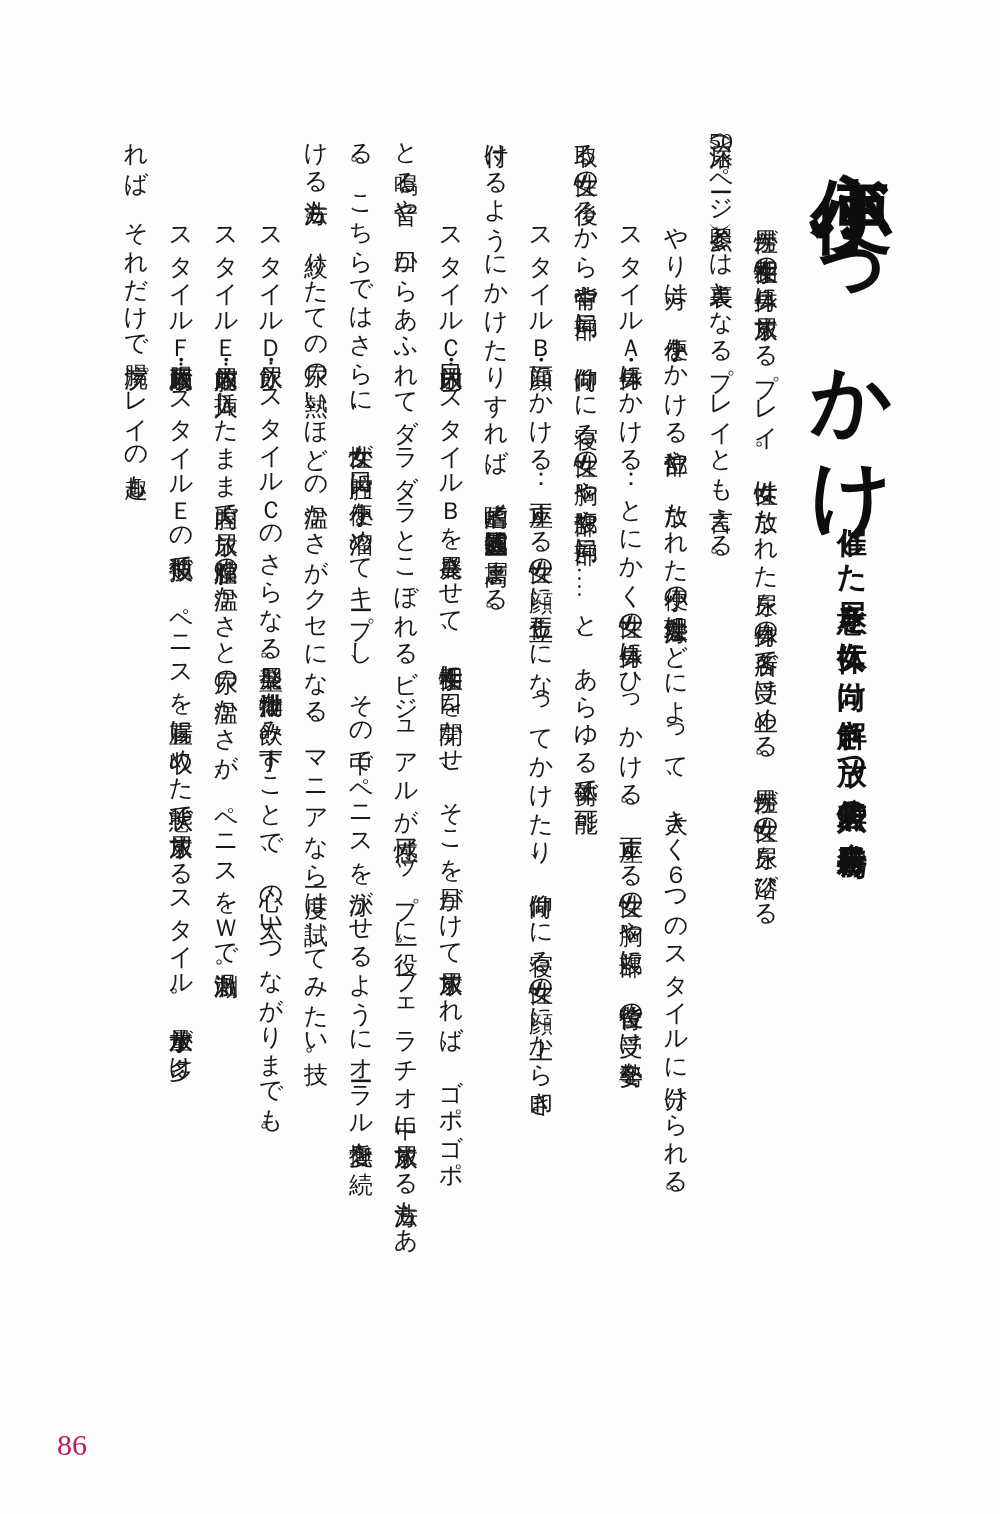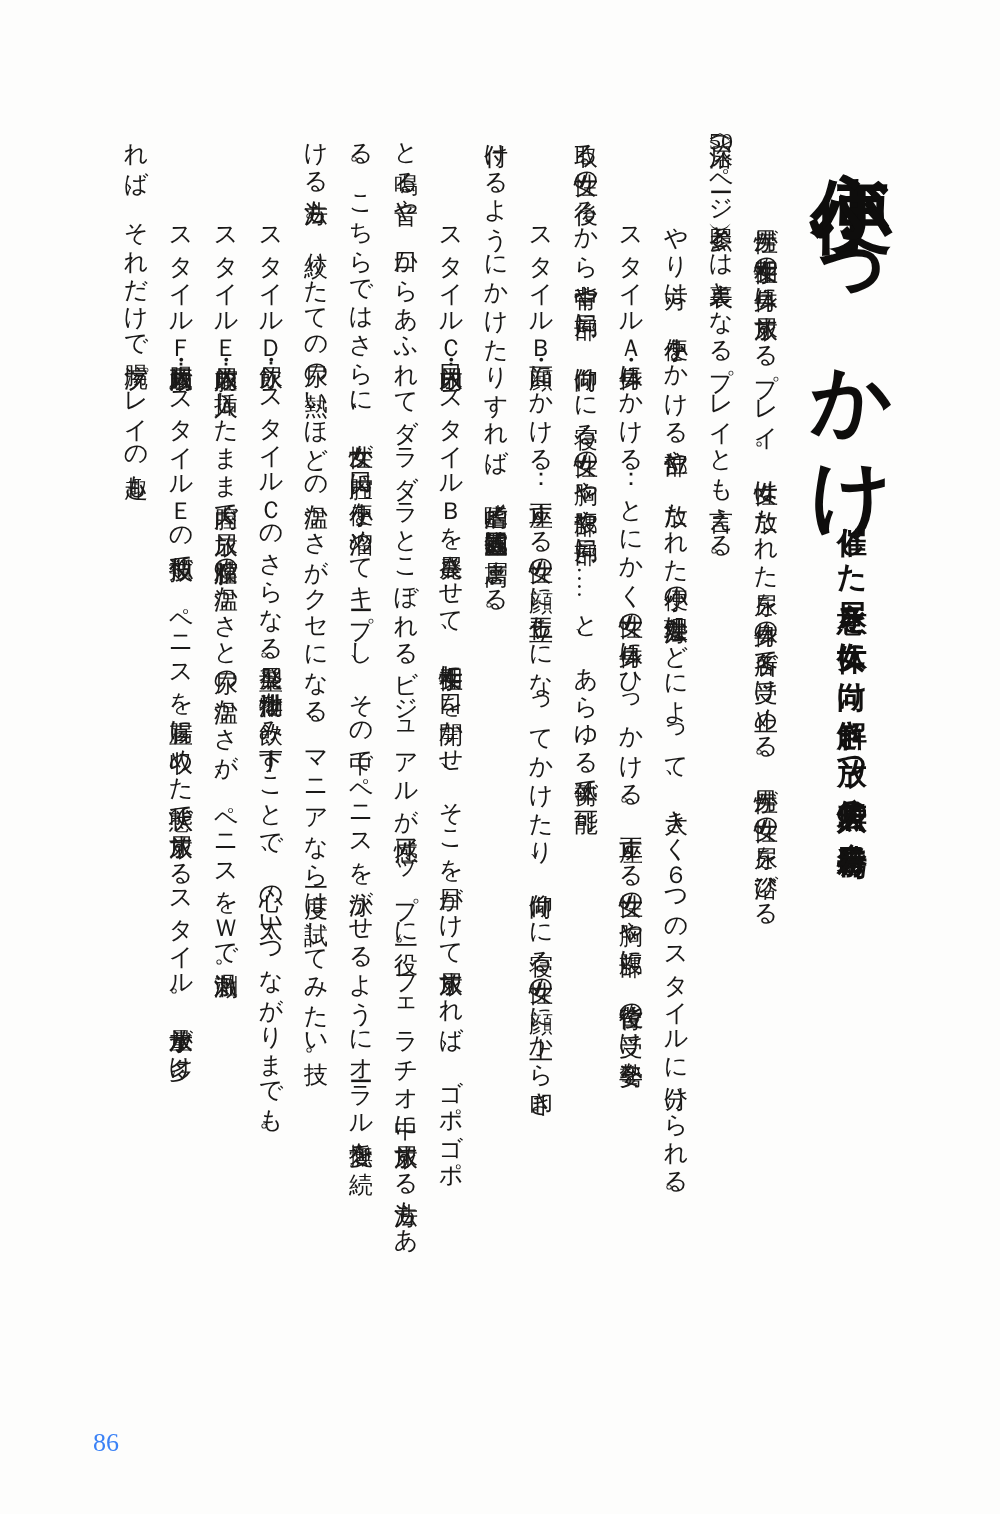--- a/index.html
+++ b/index.html
@@ -31,21 +31,21 @@
     font-family:"Liberation Serif","DejaVu Serif",serif;
     font-size:24px; color:#1a1918;
   }
   .col { line-height:45px; white-space:nowrap; letter-spacing:0.5px; }
   .col.indent { text-indent:85px; }
   .tcy { text-combine-upright:all; -webkit-text-combine:horizontal; }
   
   .page-number {
     position:absolute; left:57px; top:1428px;
     font-family:"Liberation Serif","DejaVu Serif",serif;
-    font-size:26px; color:#3b82f6;margin-left:36px;
+    font-size:30px; color:#be185d;
   }
 </style>
 </head>
 <body>
 
 <div class="page">
 
   <header class="header">
     <div class="header-line">
       <span class="title">小便ぶっかけ</span><span class="subtitle">催した尿意を女体に向け解き放つ傍若無人の身勝手行為</span>

